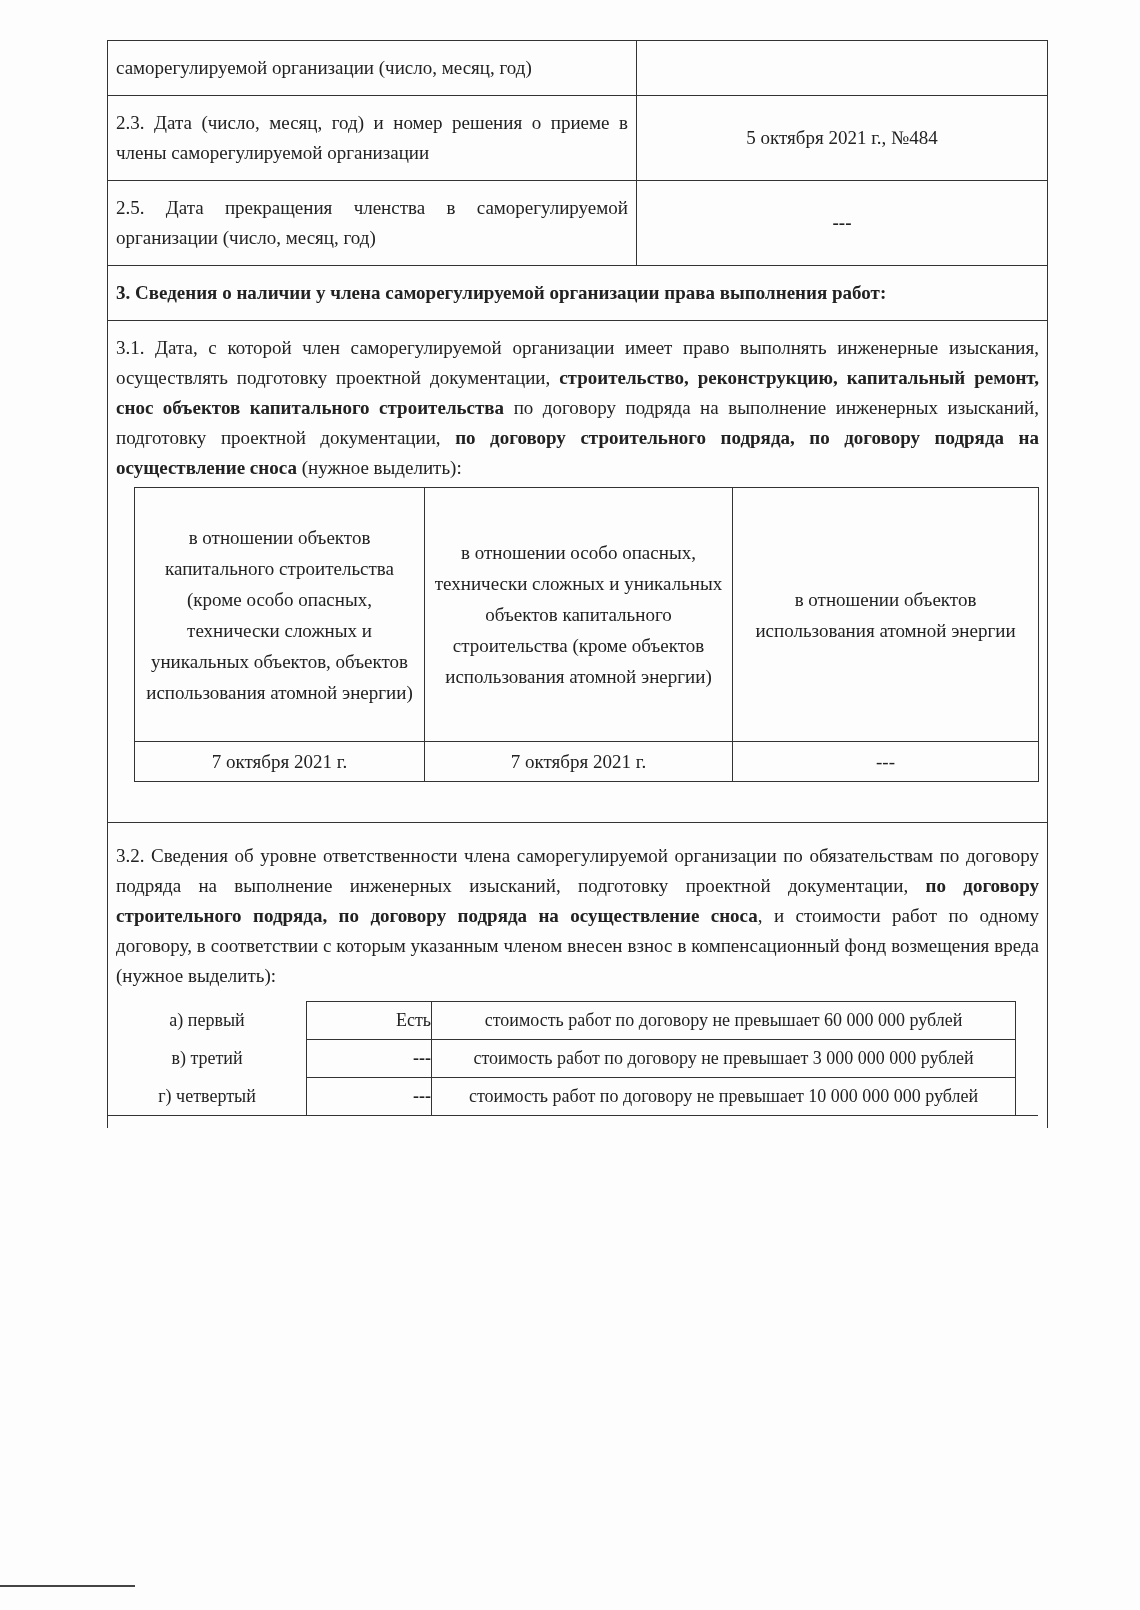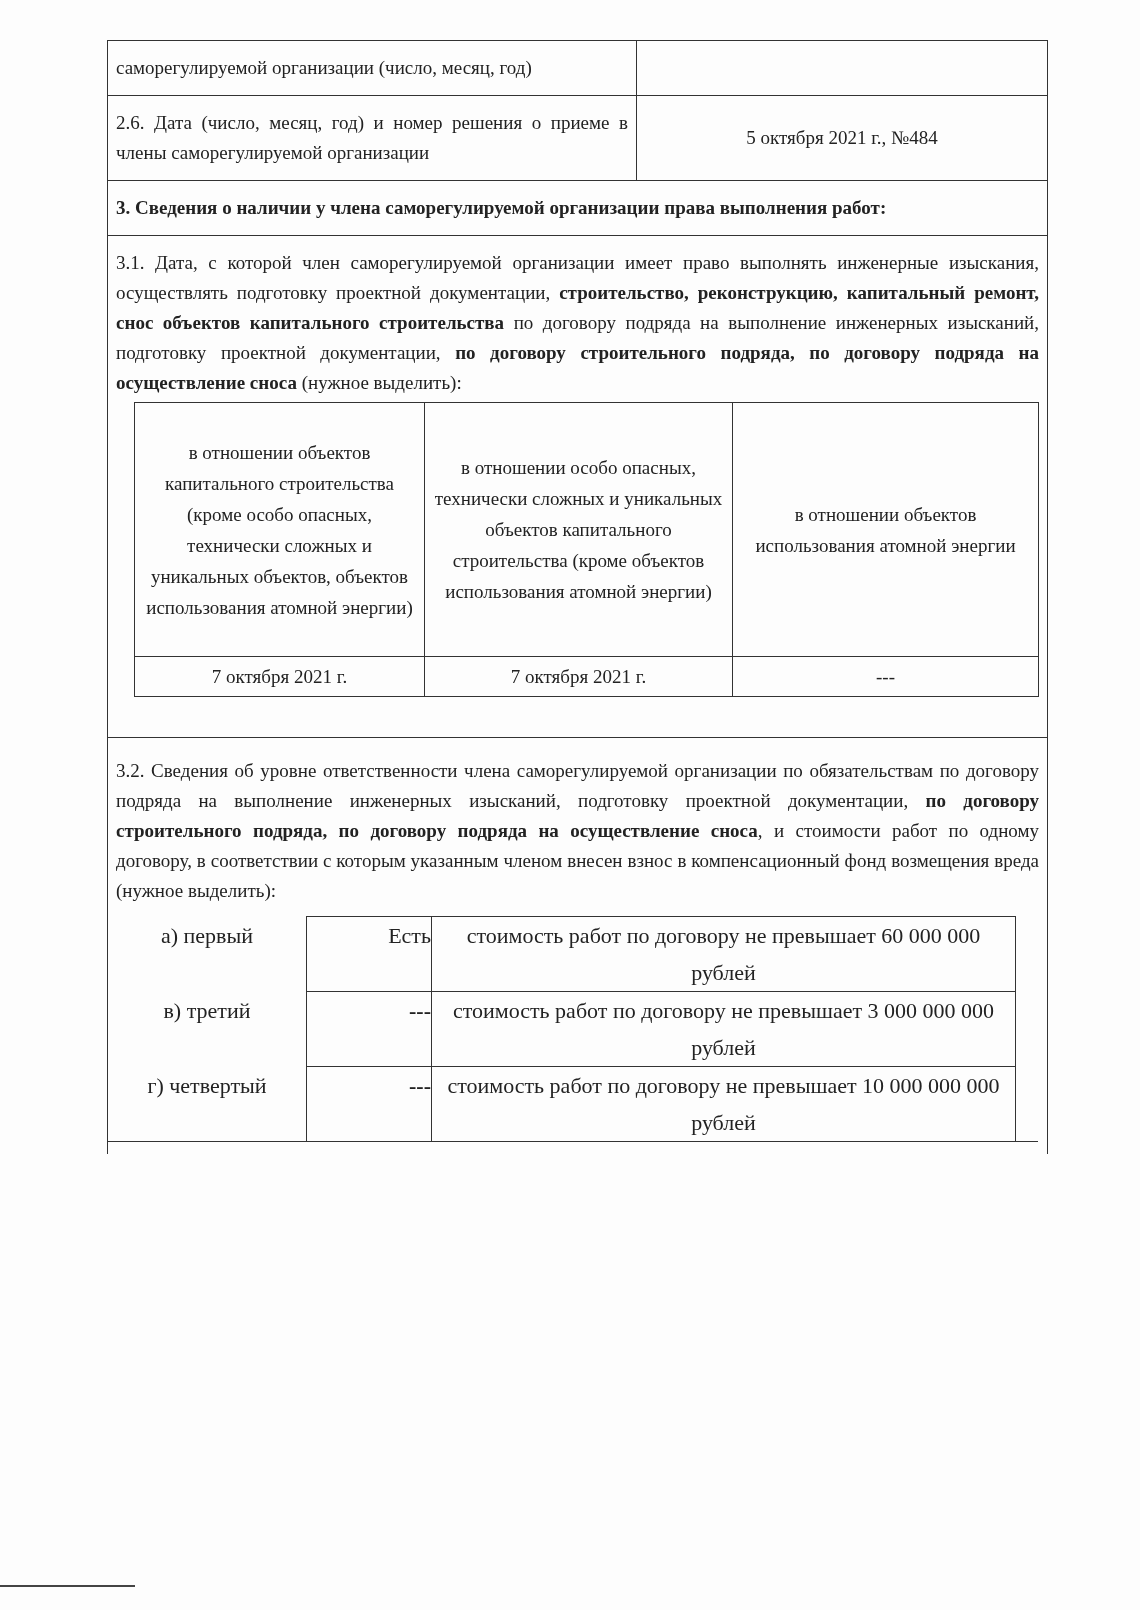--- a/index.html
+++ b/index.html
@@ -7,39 +7,43 @@
          font-family:"Liberation Serif", "DejaVu Serif", serif; color:#222; }
   .outer { position:absolute; left:107px; top:40px; width:930px; border-collapse:collapse; }
   .outer td { border:1.5px solid #333; padding:12px 8px; font-size:19px; line-height:30px; vertical-align:middle; }
   .lcol { width:512px; text-align:justify; text-align-last:left; }
   .rcol { text-align:center; }
   .bold { font-weight:bold; }
   .fullrow { text-align:justify; }
   .inner1 { border-collapse:collapse; width:905px; margin:4px 0 28px 18px; }
   .inner1 td { border:1.5px solid #333; text-align:center; font-size:19px; line-height:31px; padding:4px 6px; vertical-align:middle; }
   .inner2 { border-collapse:collapse; margin:10px 0 0 -8px; width:930px; }
-  .inner2 td { font-size:22px; line-height:37px; text-align:center; vertical-align:top; padding:0; }
+  .inner2 td { font-size:18px; line-height:37px; text-align:center; vertical-align:top; padding:0; }
   .inner2 td.lvl { width:198px; border:none; }
   .inner2 td.val { width:124px; border:1.5px solid #333;text-align:right; }
   .inner2 td.desc { border:1.5px solid #333; padding:0 10px; }
   .inner2 td.edge { width:22px; border:none; border-left:1.5px solid #333; }
   .footline { position:absolute; left:0; top:1585px; width:135px; height:2px; background:#444; }
 </style>
 </head>
 <body>
 
 <table class="outer">
   <tbody>
       <tr style="height:44px">
     <td class="lcol">саморегулируемой организации (число, месяц, год)</td>
     <td class="rcol"></td>
   </tr>
   <tr style="height:72px">
-    <td class="lcol">2.6. Дата (число, месяц, год) и номер решения о приеме в члены саморегулируемой организации</td>
+    <td class="lcol">2.3. Дата (число, месяц, год) и номер решения о приеме в члены саморегулируемой организации</td>
     <td class="rcol">5 октября 2021 г., №484</td>
+  </tr>
+  <tr style="height:75px">
+    <td class="lcol">2.5. Дата прекращения членства в саморегулируемой организации (число, месяц, год)</td>
+    <td class="rcol bold">---</td>
   </tr>
   <tr style="height:40px">
     <td colspan="2" class="bold">3. Сведения о наличии у члена саморегулируемой организации права выполнения работ:</td>
   </tr>
   <tr>
     <td colspan="2" class="fullrow">
       <div style="text-align:justify">
         <span>3.1. Дата, с которой член саморегулируемой организации имеет право выполнять инженерные изыскания, осуществлять подготовку проектной документации, </span><b>строительство, реконструкцию, капитальный ремонт, снос объектов капитального строительства</b><span> по договору подряда на выполнение инженерных изысканий, подготовку проектной документации, </span><b>по договору строительного подряда, по договору подряда на осуществление сноса</b><span> (нужное выделить):</span>
       </div>
       <table class="inner1">

